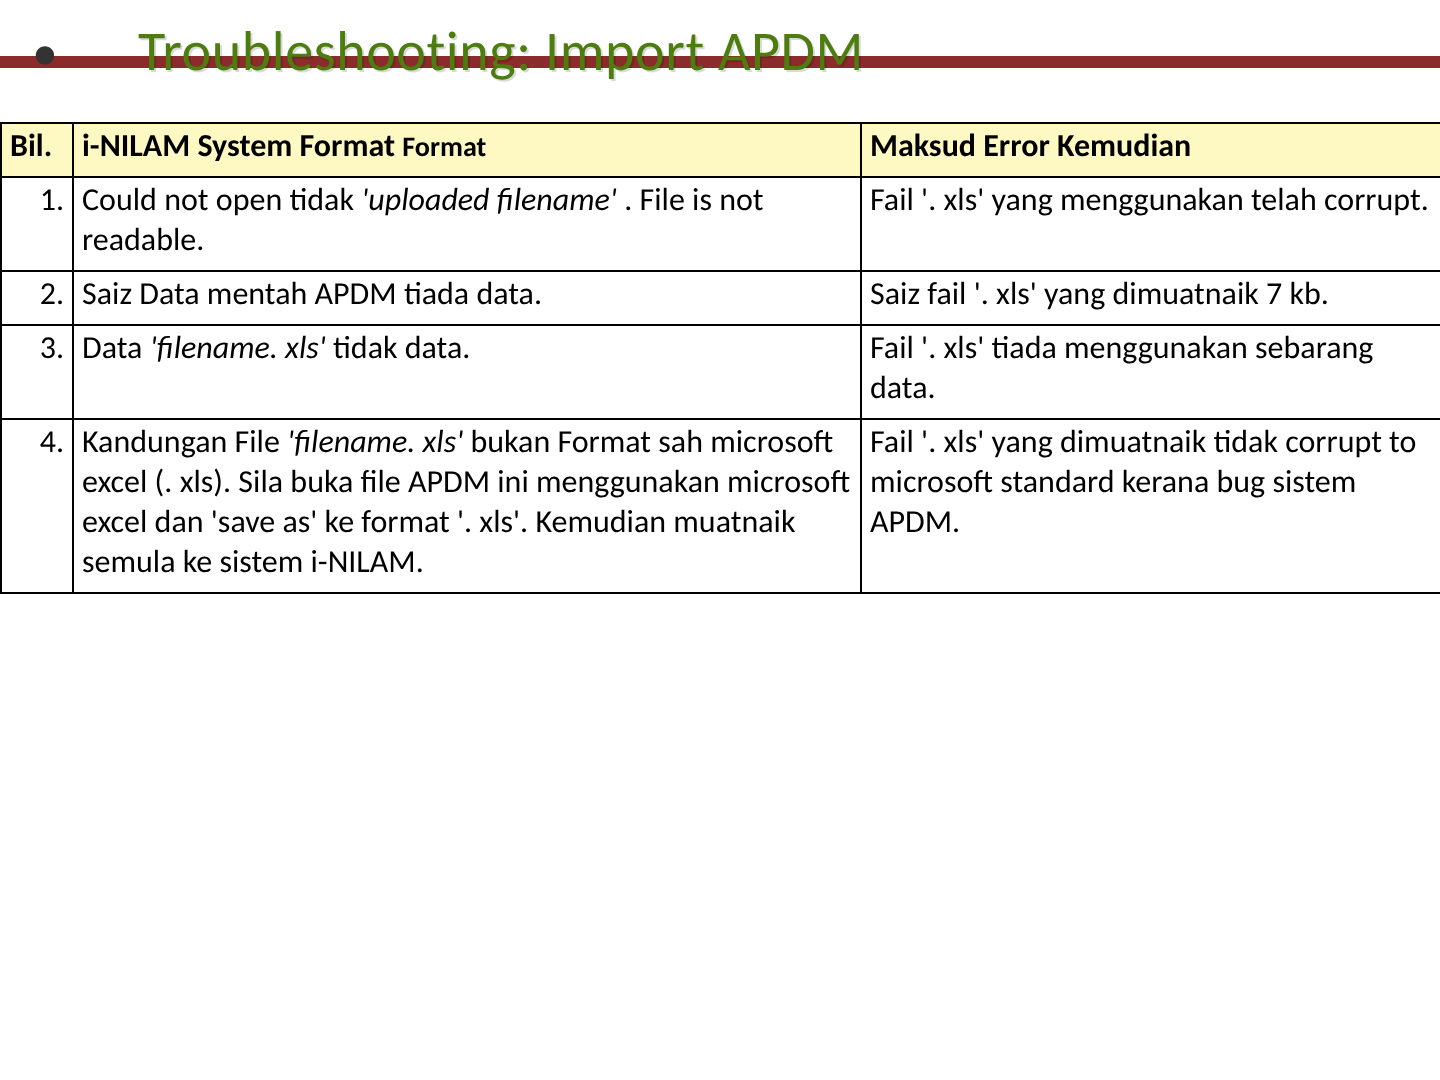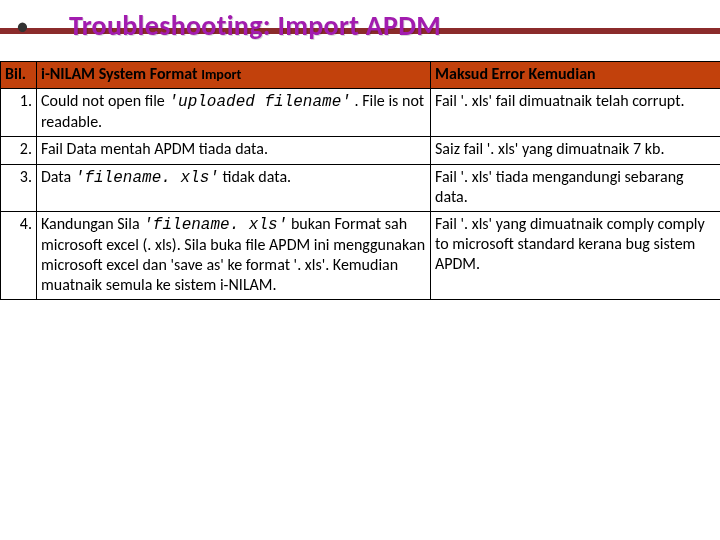--- a/index.html
+++ b/index.html
@@ -31,97 +31,97 @@
   }
   .bullet {
     font-size: 26px;
     color: #333;
     position: relative;
     z-index: 1;
     padding-left: 6px;
   }
   .title {
     font-size: 28px;
-    font-weight: 700;
-    color: #a21caf;
+    font-weight: 400;
+    color: #4d7c0f;
     text-shadow: 1px 1px 0 rgba(0,0,0,0.15);
     position: relative;
     z-index: 1;
     letter-spacing: 0.3px;
   }
   table.errtable {
     border-collapse: collapse;
     width: 100%;
     table-layout: fixed;
   }
   table.errtable th, table.errtable td {
     border: 1px solid #000;
     padding: 2px 4px 4px 4px;
     vertical-align: top;
     line-height: 1.25;
   }
   table.errtable th {
-    background: #c2410c;
+    background: #fef9c3;
     text-align: left;
     font-weight: 700;
   }
   col.col-bil { width: 36px; }
   col.col-msg { width: 394px; }
   col.col-meaning { width: 290px; }
   td.bil { text-align: right; }
   .th-sub { font-size: 0.88em; font-weight: 700; }
-  .italic { font-style: italic; font-family: Liberation Mono, monospace; }
+  .italic { font-style: italic; }
 </style>
 </head>
 <body>
 
 <div class="header-bar">
   <div class="header-underline"></div>
   <span class="bullet">•</span>
   <span class="title">Troubleshooting: Import APDM</span>
 </div>
 
 <table class="errtable">
   <colgroup>
     <col class="col-bil">
       <col class="col-msg">
       <col class="col-meaning">
   </colgroup>
   <thead>
     <tr>
       <th>Bil.</th>
       <th>
-        <span>i-NILAM System Format </span><span class="th-sub">Import</span>
+        <span>i-NILAM System Format </span><span class="th-sub">Format</span>
       </th>
       <th>Maksud Error Kemudian</th>
     </tr>
   </thead>
   <tbody>
     <tr>
       <td class="bil">1.</td>
       <td>
-        <span>Could not open file </span><span class="italic">'uploaded filename'</span><span> . File is not readable.</span>
+        <span>Could not open tidak </span><span class="italic">'uploaded filename'</span><span> . File is not readable.</span>
       </td>
-      <td>Fail '. xls' fail dimuatnaik telah corrupt.</td>
+      <td>Fail '. xls' yang menggunakan telah corrupt.</td>
     </tr>
     <tr>
       <td class="bil">2.</td>
       <td>
-        <span>Fail Data mentah APDM tiada data.</span><span class="italic"></span><span></span>
+        <span>Saiz Data mentah APDM tiada data.</span><span class="italic"></span><span></span>
       </td>
       <td>Saiz fail '. xls' yang dimuatnaik 7 kb.</td>
     </tr>
     <tr>
       <td class="bil">3.</td>
       <td>
         <span>Data </span><span class="italic">'filename. xls'</span><span>  tidak data.</span>
       </td>
-      <td>Fail '. xls' tiada mengandungi sebarang data.</td>
+      <td>Fail '. xls' tiada menggunakan sebarang data.</td>
     </tr>
     <tr>
       <td class="bil">4.</td>
       <td>
-        <span>Kandungan Sila </span><span class="italic">'filename. xls'</span><span>  bukan Format sah microsoft excel (. xls). Sila buka file APDM ini menggunakan microsoft excel dan 'save as' ke format '. xls'. Kemudian muatnaik semula ke sistem i-NILAM.</span>
+        <span>Kandungan File </span><span class="italic">'filename. xls'</span><span>  bukan Format sah microsoft excel (. xls). Sila buka file APDM ini menggunakan microsoft excel dan 'save as' ke format '. xls'. Kemudian muatnaik semula ke sistem i-NILAM.</span>
       </td>
-      <td>Fail '. xls' yang dimuatnaik comply comply to microsoft standard kerana bug sistem APDM.</td>
+      <td>Fail '. xls' yang dimuatnaik tidak corrupt to microsoft standard kerana bug sistem APDM.</td>
     </tr>
   </tbody>
 </table>
 
 </body></html>

